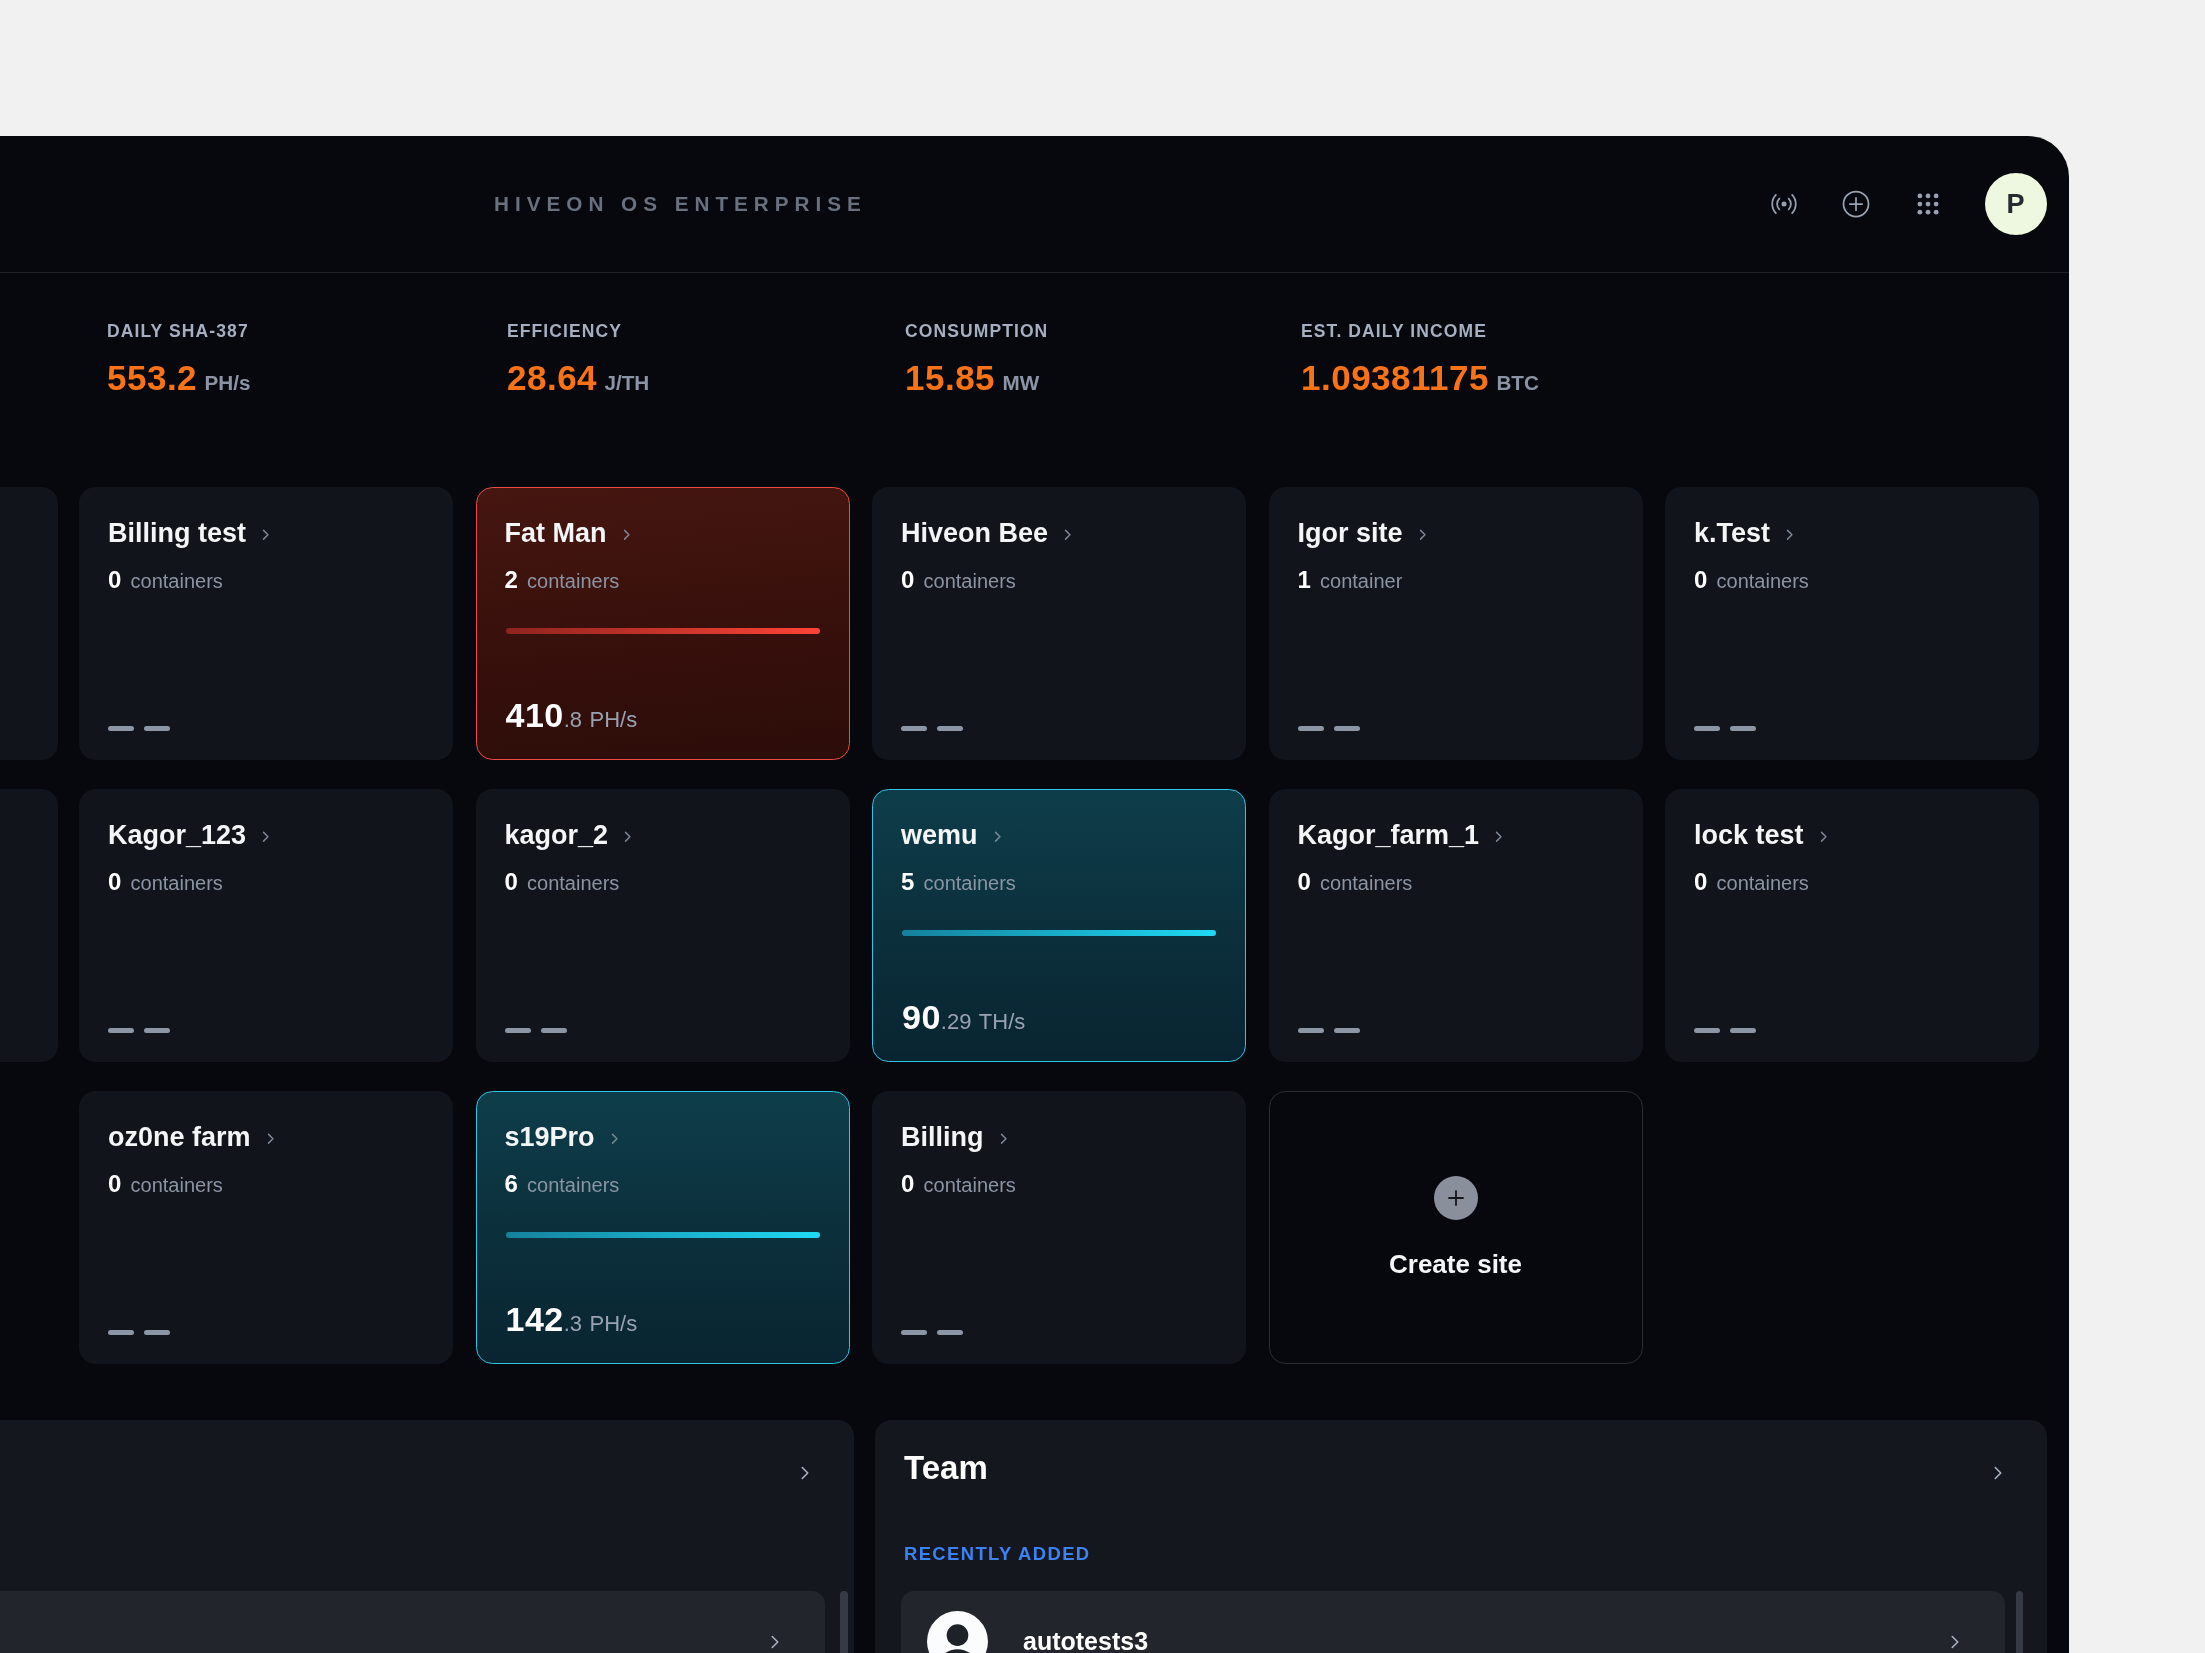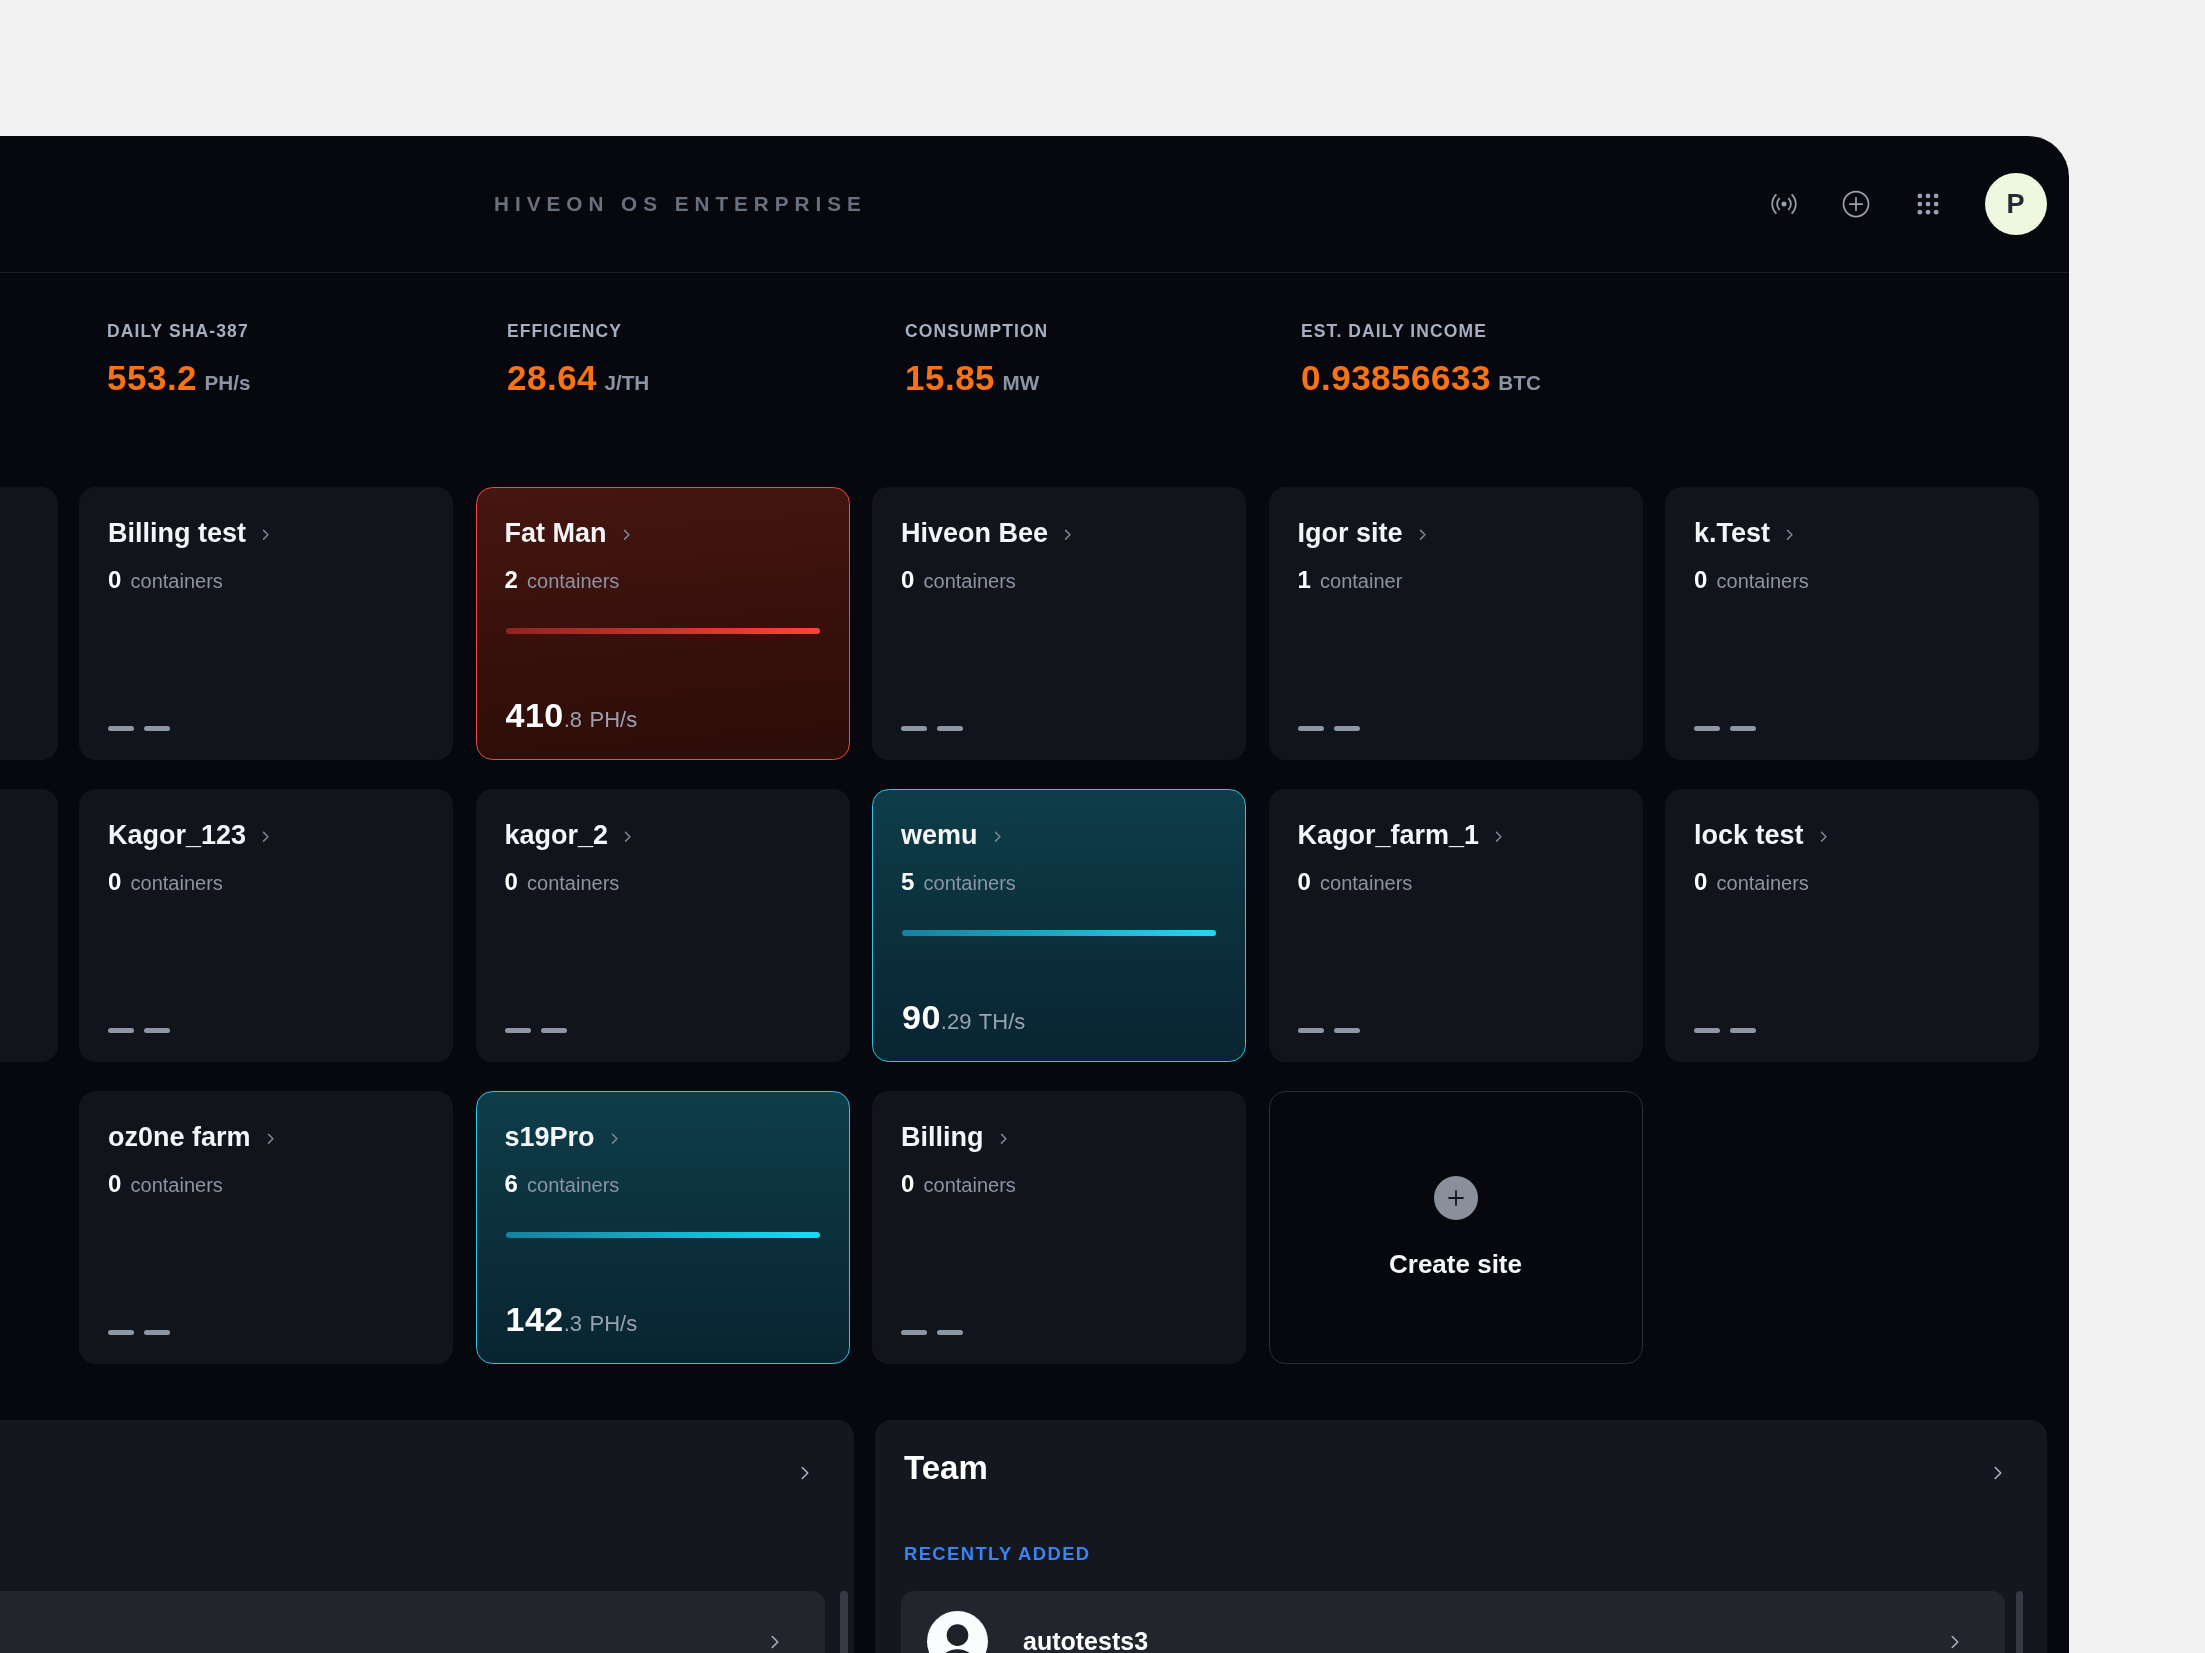--- a/index.html
+++ b/index.html
@@ -152,21 +152,21 @@
   <div class="stat" style="left:905px">
     <div class="stat-label">CONSUMPTION</div>
     <div class="stat-line">
         <span class="stat-value">15.85</span>
         <span class="stat-unit">MW</span>
       </div>
   </div>
   <div class="stat" style="left:1301px">
     <div class="stat-label">EST. DAILY INCOME</div>
     <div class="stat-line">
-        <span class="stat-value">0.93856633</span>
+        <span class="stat-value">1.09381175</span>
         <span class="stat-unit">BTC</span>
       </div>
   </div>
 
   <div class="site-card partial r1"></div>
   <div class="site-card partial r2"></div>
 
   <div class="sites-grid">
 
     <div class="site-card">

